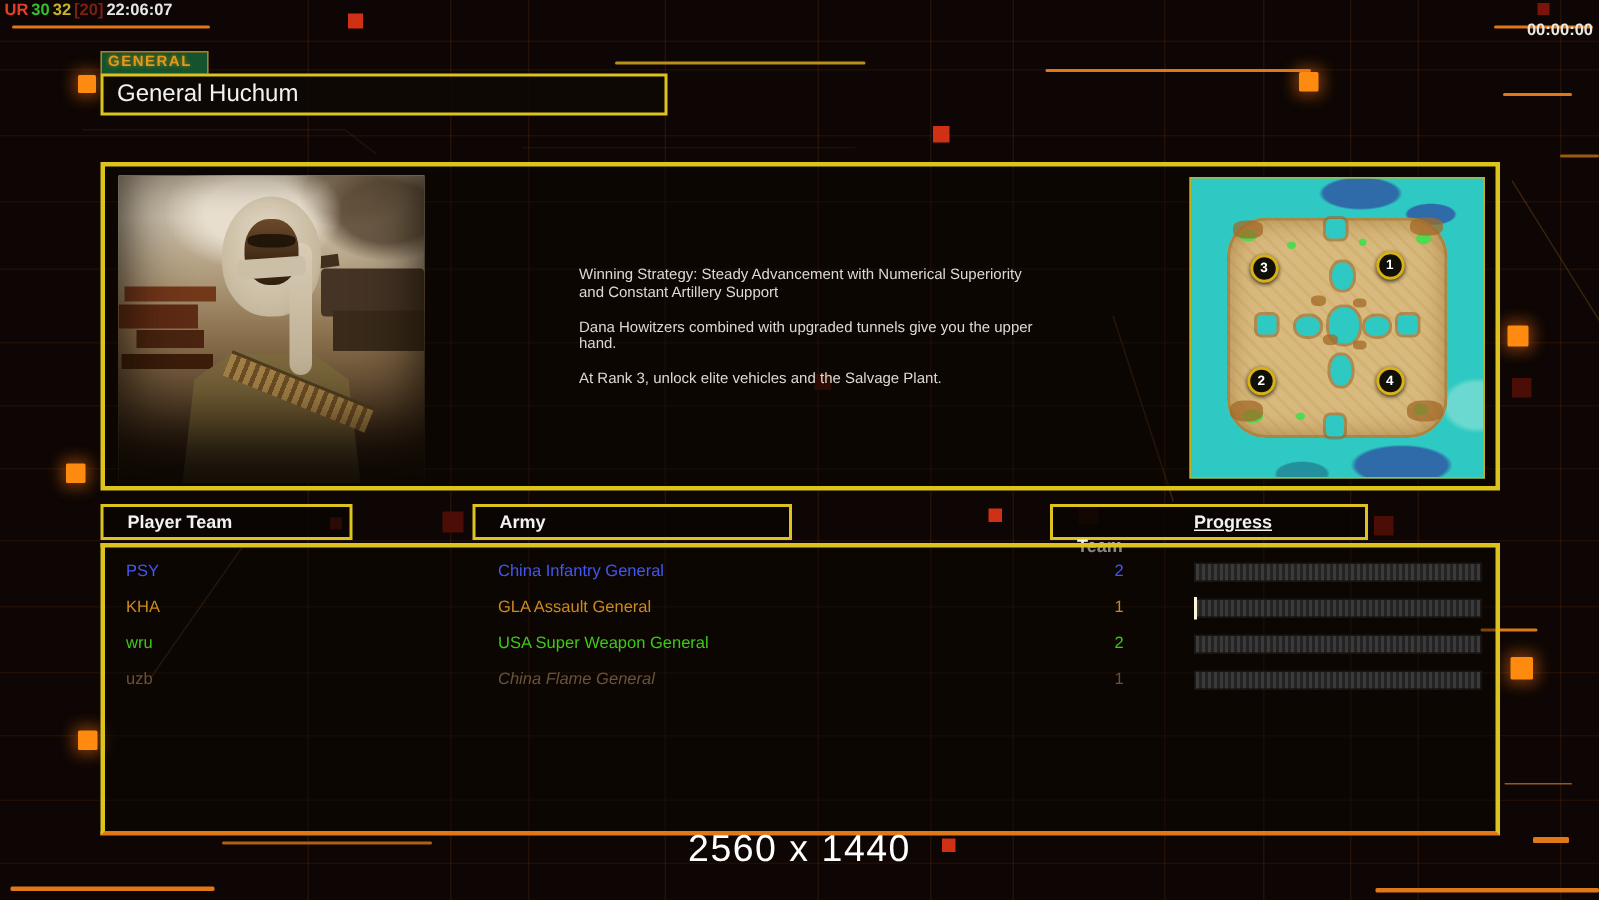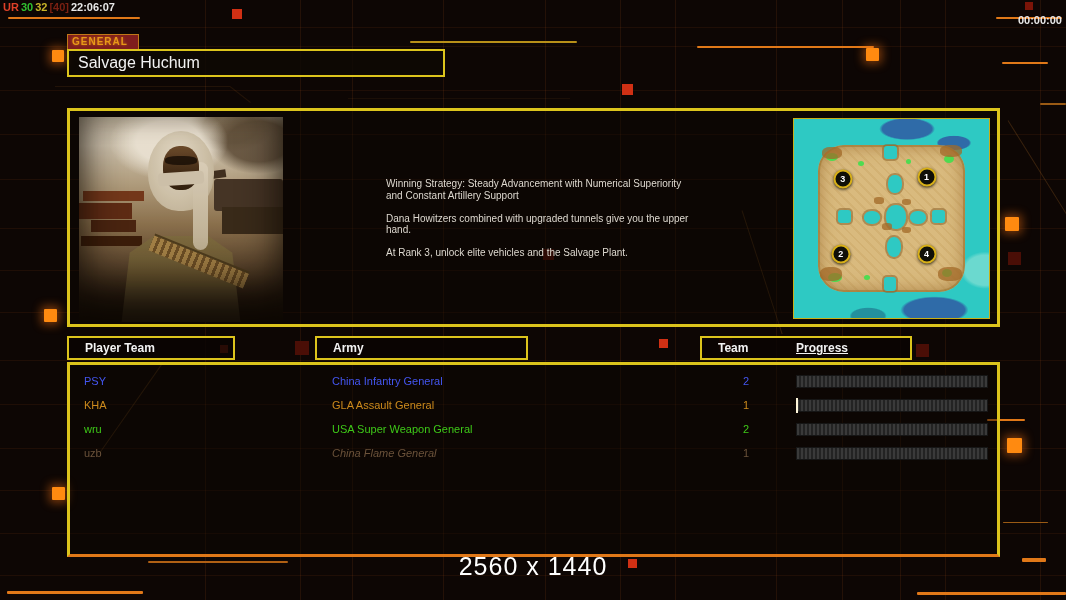--- a/index.html
+++ b/index.html
@@ -17,42 +17,42 @@
            box-shadow:0 0 10px 3px rgba(255,120,20,0.45);}
   .sq-red{position:absolute;background:#d03014;}
   .sq-dark{position:absolute;background:#4a0e06;}
   
   .perf{left:3px;top:1px;font-size:11px;font-weight:bold;letter-spacing:0px;white-space:pre;}
   .perf span{margin-right:2px;}
   .c-red{color:#e04028;} .c-grn{color:#30c030;} .c-yel{color:#c8b428;margin-top:30px;}
   .c-dred{color:#7a2012;} .c-wht{color:#e8e8e8;}
   .clock{right:4px;top:14px;font-size:11px;font-weight:bold;color:#e8e8e8;}
   
-  .gtab{left:67px;top:34px;width:66px;height:13px;background:#7f1d1d;
+  .gtab{left:67px;top:34px;width:66px;height:13px;background:#14532d;
         border:1px solid #c07818;color:#e89818;font-size:10px;font-weight:bold;
         letter-spacing:1px;padding:0 0 1px 4px;line-height:13px;
         text-shadow:0 0 3px rgba(232,152,24,0.6);}
   .namebox{left:67px;top:49px;width:365px;height:24px;border:2px solid #dcc41c;
            background:rgba(14,8,4,0.82);color:#f2f2f2;font-size:16px;
            line-height:24px;padding-left:9px;}
   
   .panel{border:3px solid #dcc41c;background:rgba(12,6,3,0.45);}
   .upper{left:67px;top:108px;width:927px;height:213px;}
   .lower{left:67px;top:362px;width:927px;height:189px;border-bottom-color:#e07818;}
   
   .briefing{left:386px;top:178px;width:330px;color:#ded9d0;font-size:10px;
             line-height:11.5px;white-space:pre-line;}
   
   .hbox{position:absolute;top:336px;height:20px;border:2px solid #dcc41c;
         background:rgba(10,5,2,0.85);color:#f2f2f2;font-size:12px;font-weight:bold;
         line-height:20px;}
   .hb-player{left:67px;width:148px;padding-left:16px;}
   .hb-army{left:315px;width:193px;padding-left:16px;}
   .hb-team{left:700px;width:208px;}
-  .hb-team .t1{position:absolute;left:16px;}
+  .hb-team .t1{position:absolute;left:16px;margin-top:16px;}
   .hb-team .t2{position:absolute;left:94px;text-decoration:underline;}
   
   .prow{position:absolute;left:0;width:927px;height:24px;}
   .prow span{position:absolute;font-size:11px;line-height:24px;}
   .pname{left:14px;}
   .parmy{left:262px;}
   .pteam{left:666px;width:20px;text-align:center;}
   .pbar{position:absolute;left:727px;top:7px;width:190px;height:11px;
         background:repeating-linear-gradient(90deg,#3a3a3a 0 2px,#232323 2px 4px);
         box-shadow:0 0 0 1px #161616;}
@@ -182,25 +182,25 @@
   <div class="sq-red" style="left:659px;top:339px;width:9px;height:9px"></div>
   <div class="sq-red" style="left:628px;top:559px;width:9px;height:9px"></div>
   <div class="sq-dark" style="left:295px;top:341px;width:14px;height:14px"></div>
   <div class="sq-dark" style="left:719px;top:336px;width:13px;height:13px"></div>
   <div class="sq-dark" style="left:916px;top:344px;width:13px;height:13px"></div>
   <div class="sq-dark" style="left:1008px;top:252px;width:13px;height:13px"></div>
   <div class="sq-dark" style="left:543px;top:249px;width:11px;height:11px"></div>
   <div class="sq-dark" style="left:1025px;top:2px;width:8px;height:8px;background:#7a1408"></div>
 </div>
 
-<div class="abs perf"><span class="c-red">UR</span><span class="c-grn">30</span><span class="c-yel">32</span><span class="c-dred">[40]</span><span class="c-wht">22:06:07</span></div>
+<div class="abs perf"><span class="c-red">UR</span><span class="c-grn">30</span><span class="c-yel">32</span><span class="c-dred">[20]</span><span class="c-wht">22:06:07</span></div>
 <div class="abs clock">00:00:00</div>
 
 <div class="abs gtab">GENERAL</div>
-<div class="abs namebox">Salvage Huchum</div>
+<div class="abs namebox">General Huchum</div>
 
 <div class="abs panel upper"></div>
 
 <div class="abs portrait">
   <div class="p-wreck1"></div>
   <div class="p-wreck2"></div>
   <div class="p-wreck3"></div>
   <div class="p-wreck4"></div>
   <div class="p-tank"></div>
   <div class="p-barrel"></div>

